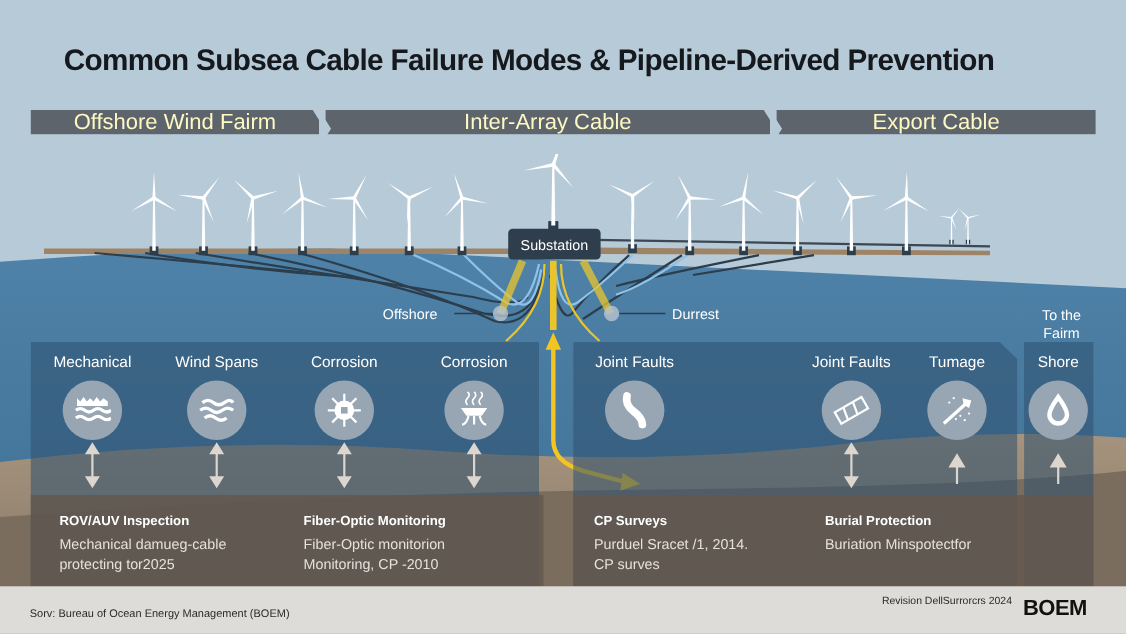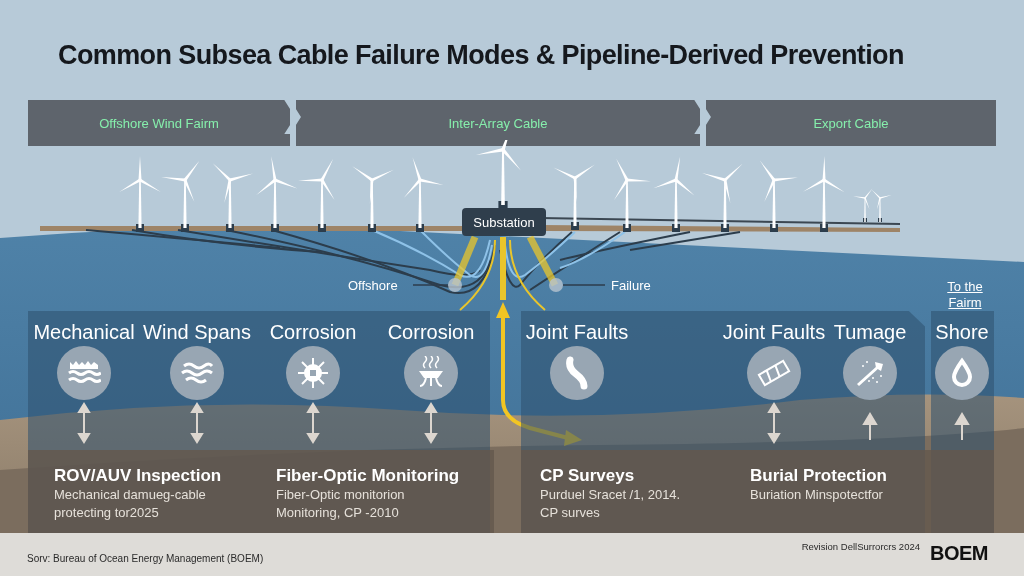--- a/index.html
+++ b/index.html
@@ -2,31 +2,31 @@
 <html><head>
 <meta charset="utf-8">
 <style>
   html, body { margin:0; padding:0; }
   body { width:1024px; height:576px; overflow:hidden; position:relative;
          background:#b7cad8; font-family:"DejaVu Sans", sans-serif; }
   .abs { position:absolute; }
   #title { left:28px; top:40px; font-size:27px; font-weight:bold; color:#15181d;
            letter-spacing:-0.6px; white-space:nowrap; font-family:"Liberation Sans", sans-serif;margin-left:30px; }
   #ribbon { left:28px; top:100px; width:968px; height:34px; }
-  .rib-seg { position:absolute; top:0; height:46px; background:#5e646c; color:#86efac;
-             font-size:13px; display:flex; align-items:center; justify-content:center;
+  .rib-seg { position:absolute; top:0; height:22px; background:#5e646c; color:#fef9c3;
+             font-size:20px; display:flex; align-items:center; justify-content:center;
              font-family:"Liberation Sans", sans-serif; }
   #scene { left:0; top:140px; width:1024px; height:400px; }
   .label-dark { color:#fff; font-size:13px; font-family:"Liberation Sans", sans-serif; }
   .panel { position:absolute; background:rgba(46,80,110,0.55); }
-  .fm-title { position:absolute; color:#fff; font-size:20px; text-align:center;
+  .fm-title { position:absolute; color:#fff; font-size:14px; text-align:center;
               font-family:"Liberation Sans", sans-serif; white-space:nowrap; transform:translateX(-50%); }
   .fm-circle { position:absolute; width:54px; height:54px; border-radius:50%;
                background:#98a6b3; transform:translateX(-50%); display:flex; align-items:center; justify-content:center; }
-  .prev-title { position:absolute; color:#fff; font-size:17px; font-weight:bold;
+  .prev-title { position:absolute; color:#fff; font-size:12px; font-weight:bold;
                 font-family:"Liberation Sans", sans-serif; white-space:nowrap; }
   .prev-desc { position:absolute; color:#e6e1da; font-size:13px; line-height:18px;
                font-family:"Liberation Sans", sans-serif; white-space:nowrap; }
   #footer { left:0; top:533px; width:1024px; height:43px; background:#dedcd8; }
   #source-left { left:27px; top:553px; font-size:10px; color:#2a2a2a; font-family:"Liberation Sans", sans-serif; }
   #source-right { left:690px; top:540px; width:230px; text-align:right; font-size:9.5px; line-height:13px; color:#2a2a2a;
                   font-family:"Liberation Sans", sans-serif; }
   #boem { left:930px; top:542px; font-size:20px; font-weight:bold; color:#111; letter-spacing:-0.5px;
           font-family:"Liberation Sans", sans-serif;text-align:center; }
 </style>
@@ -251,22 +251,22 @@
           <polygon points="879.25,198 880.75,198 880,186" transform="rotate(240 880 198)"></polygon>
         </g>
       </g>
     </g>
 </svg>
 
 <div class="abs" style="left:462px;top:208px;width:84px;height:28px;background:#2f3e4c;border-radius:4px;display:flex;align-items:center;justify-content:center;">
   <span class="label-dark">Substation</span>
 </div>
 <div class="abs label-dark" style="left:348px;top:278px;">Offshore</div>
-<div class="abs label-dark" style="left:611px;top:278px;">Failure</div>
-<div class="abs label-dark" style="left:942px;top:279px;text-align:center;width:46px;line-height:16px;text-decoration:underline;">
+<div class="abs label-dark" style="left:611px;top:278px;">Durrest</div>
+<div class="abs label-dark" style="left:942px;top:279px;text-align:center;width:46px;line-height:16px;">
   <div>To the</div>
   <div>Fairm</div>
 </div>
 
 <div class="panel" style="left:28px;top:311px;width:462px;height:222px;"></div>
 <div class="panel" style="left:521px;top:311px;width:404px;height:222px;clip-path:polygon(0 0,96% 0,100% 7%,100% 100%,0 100%);"></div>
 <div class="panel" style="left:931px;top:311px;width:63px;height:222px;"></div>
 <div class="abs" style="left:28px;top:450px;width:466px;height:83px;background:rgba(100,88,76,0.8);"></div>
 <div class="abs" style="left:521px;top:450px;width:473px;height:83px;background:rgba(100,88,76,0.8);"></div>
 

